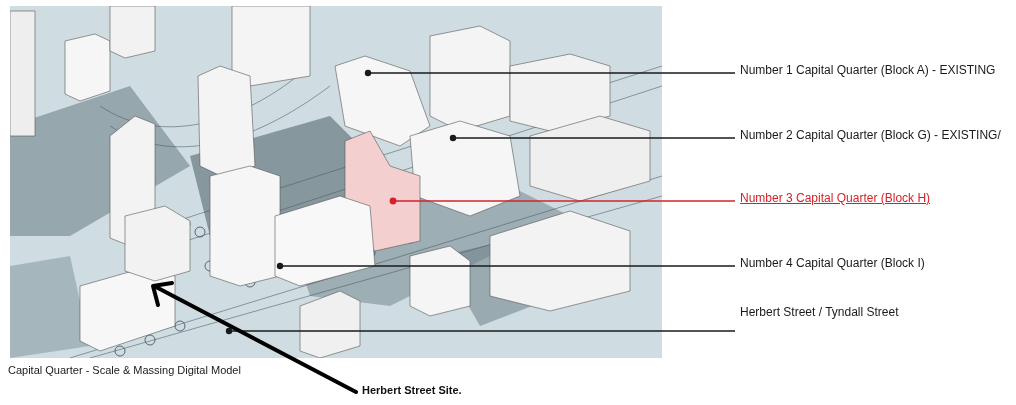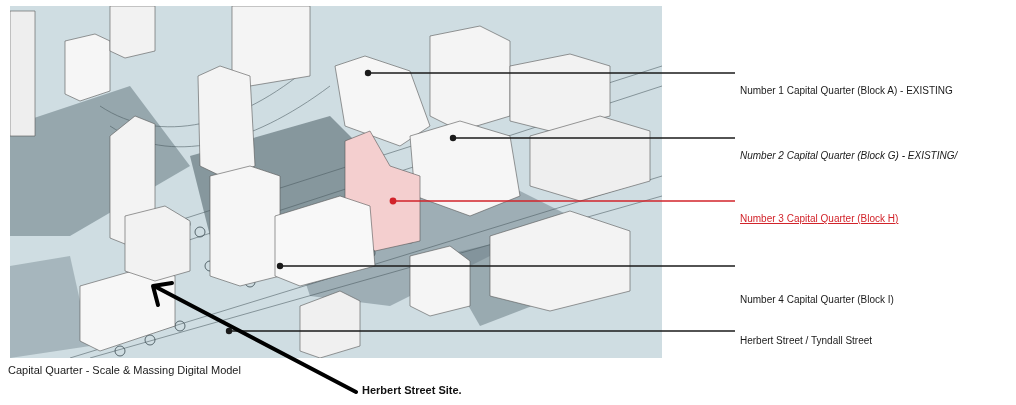--- a/index.html
+++ b/index.html
@@ -1,20 +1,20 @@
 <!DOCTYPE html>
 <html><head>
 <meta charset="utf-8">
 <style>
   html,body{margin:0;padding:0;background:#ffffff;}
   body{width:1016px;height:405px;position:relative;overflow:hidden;font-family:"Liberation Sans",sans-serif;}
   .model{position:absolute;left:10px;top:6px;width:652px;height:352px;background:#cfdde2;overflow:hidden;}
   .model svg{position:absolute;left:0;top:0;}
   .overlay{position:absolute;left:0;top:0;width:1016px;height:405px;pointer-events:none;}
-  .label{position:absolute;font-size:10px;color:#1a1a1a;white-space:nowrap;line-height:17px;margin-top:20px;}
+  .label{position:absolute;font-size:12px;color:#1a1a1a;white-space:nowrap;line-height:17px;}
   .label.red{color:#d2232a;text-decoration:underline;}
   .caption{position:absolute;left:8px;top:364px;font-size:11px;color:#1a1a1a;white-space:nowrap;}
   .site{position:absolute;left:362px;top:384px;font-size:11px;font-weight:bold;color:#111;white-space:nowrap;}
 </style>
 </head>
 <body>
 
 <div class="model">
   <svg width="652" height="352" viewBox="0 0 652 352">
 
@@ -107,27 +107,27 @@
   </g>
   <g>
     <line x1="356" y1="392" x2="156" y2="287" stroke="#000" stroke-width="4" stroke-linecap="round"></line>
     <polyline points="172,283 153,286 158,305" fill="none" stroke="#000" stroke-width="4" stroke-linecap="round" stroke-linejoin="round"></polyline>
   </g>
 </svg>
 
 <div class="label" style="left:740px;top:62px;">
   <span>Number 1 Capital Quarter (Block A) -  EXISTING</span>
 </div>
-<div class="label" style="left:740px;top:127px;font-style:italic;">
+<div class="label" style="left:740px;top:127px;">
   <div>Number 2 Capital Quarter (Block G) -  EXISTING/</div>
 </div>
 <div class="label red" style="left:740px;top:190px;">
   <span>Number 3 Capital Quarter (Block H)</span>
 </div>
-<div class="label" style="left:740px;top:271px;">
+<div class="label" style="left:740px;top:255px;">
   <span>Number 4 Capital Quarter (Block I)</span>
 </div>
-<div class="label" style="left:740px;top:312px;">
+<div class="label" style="left:740px;top:304px;">
   <span>Herbert Street / Tyndall Street</span>
 </div>
 
 <div class="caption">Capital Quarter  -  Scale &amp; Massing Digital Model</div>
 <div class="site">Herbert Street Site.</div>
 
 </body></html>

